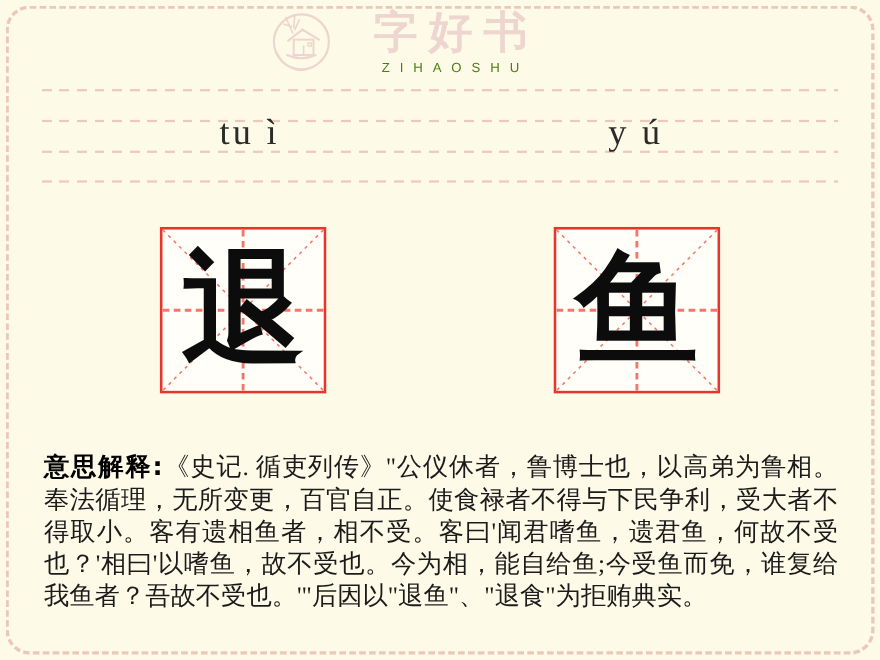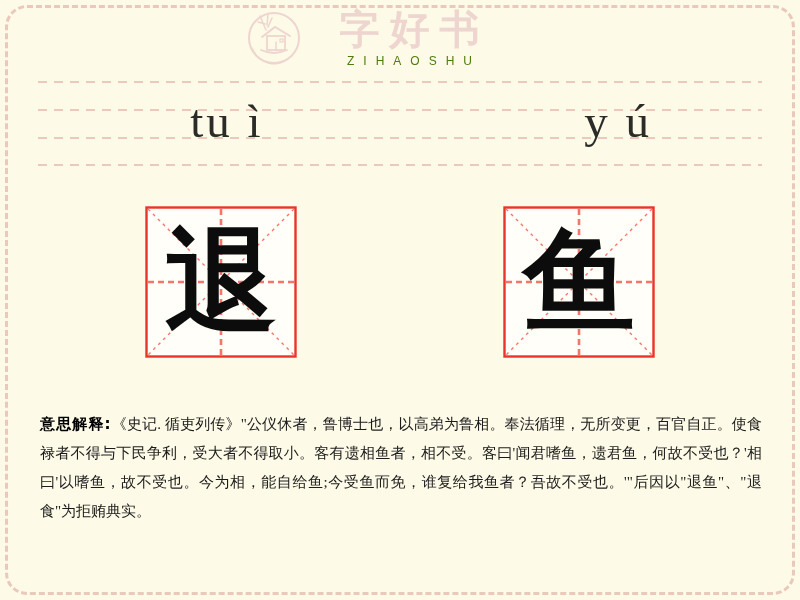--- a/index.html
+++ b/index.html
@@ -36,41 +36,41 @@
   }
   
   .guide-line {
     position: absolute; left: 38px; right: 38px; height: 2px;
     background: repeating-linear-gradient(90deg, #ecc9bb 0 9px, transparent 9px 16px);
   }
   .gl1 { top: 81px; } .gl2 { top: 109px; } .gl3 { top: 137px; } .gl4 { top: 164px; }
   .pinyin {
     position: absolute; top: 98px;
     transform: translateX(-50%);
-    font-size: 47px; line-height: 47px; color: #2b2b28;
+    font-size: 33px; line-height: 47px; color: #2b2b28;
     letter-spacing: 3px; white-space: pre;
     font-family: "Liberation Serif", "DejaVu Serif", serif;
   }
   .pinyin-1 { left: 227px; }
-  .pinyin-2 { left: 578px; margin-left: 40px; }
+  .pinyin-2 { left: 578px; }
   
   .char-box { position: absolute; top: 206px; width: 152px; height: 152px; }
   .char-box-1 { left: 145px; }
   .char-box-2 { left: 503px; }
   .char-box svg { position: absolute; left: 0; top: 0; }
   .char-glyph {
     position: absolute; left: 0; top: 0; width: 152px; height: 152px;
     display: flex; align-items: center; justify-content: center;
     font-size: 112px; line-height: 152px; font-weight: 700; color: #0c0c0c;
     font-family: "Liberation Serif", "DejaVu Serif", serif;
   }
   
   .explanation {
     position: absolute; left: 40px; top: 410px; width: 722px;
-    font-size: 15px; line-height: 29px; color: #1b1b1b;
+    font-size: 23px; line-height: 29px; color: #1b1b1b;
     text-align: justify;
     font-family: "Liberation Serif", "DejaVu Serif", serif;
   }
   .explain-label {
     font-weight: 700; color: #000;
     font-family: "DejaVu Sans", "Liberation Sans", sans-serif;
     letter-spacing: 1px;
   }
 </style>
 </head>

